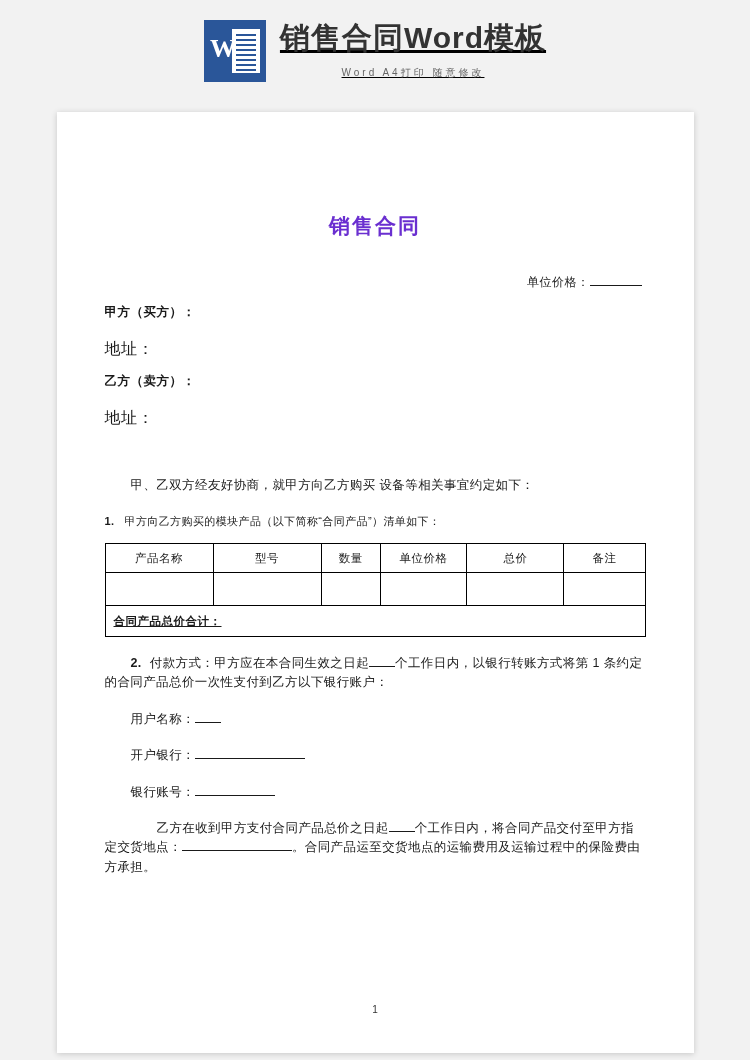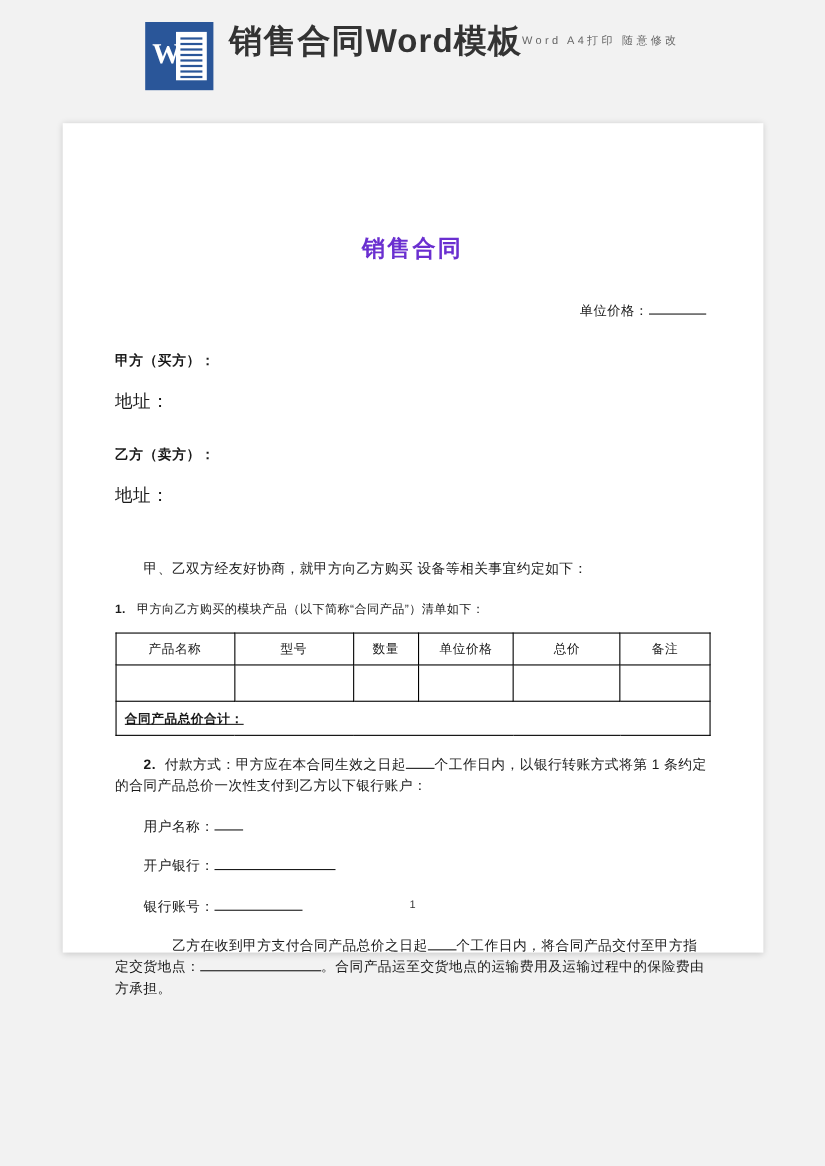--- a/index.html
+++ b/index.html
@@ -58,22 +58,23 @@
   .word-logo .doc i {
     display: block;
     height: 2px;
     background: #2a5699;
     margin: 3px 4px 0 4px;
   }
   .word-logo .doc i:first-child { margin-top: 5px; }
 
   .banner-text {
     display: flex;
-    flex-direction: row;
+    flex-direction: column;
     justify-content: flex-start;
+    text-decoration: underline;
   }
   .banner-title {
     font-size: 30px;
     font-weight: bold;
     color: #333333;
     line-height: 36px;
     letter-spacing: 1px;
     white-space: nowrap;
   }
   .banner-sub {
@@ -85,21 +86,21 @@
     white-space: nowrap;
   }
 
   
   .page-wrap {
     display: flex;
     justify-content: center;
   }
   .page {
     width: 637px;
-    height: 754px;
+    height: 941px;
     background: #ffffff;
     box-shadow: 0 1px 6px rgba(0,0,0,0.18);
     box-sizing: border-box;
     padding: 60px 48px 0 48px;
     position: relative;
     font-family: "Liberation Sans", sans-serif;
     color: #1a1a1a;
   }
 
   .doc-title {
@@ -121,21 +122,21 @@
   .contract-no u {
     text-decoration: none;
     border-bottom: 1px solid #1a1a1a;
     display: inline-block;
     width: 52px;
   }
 
   .party {
     font-size: 12.5px;
     font-weight: bold;
-    margin-top: 29px;
+    margin-top: 13px;
     letter-spacing: 0.5px;
   }
   .addr {
     font-size: 16px;
     margin-top: 18px;
     letter-spacing: 0.5px;
   }
 
   .intro {
     font-size: 12.5px;

